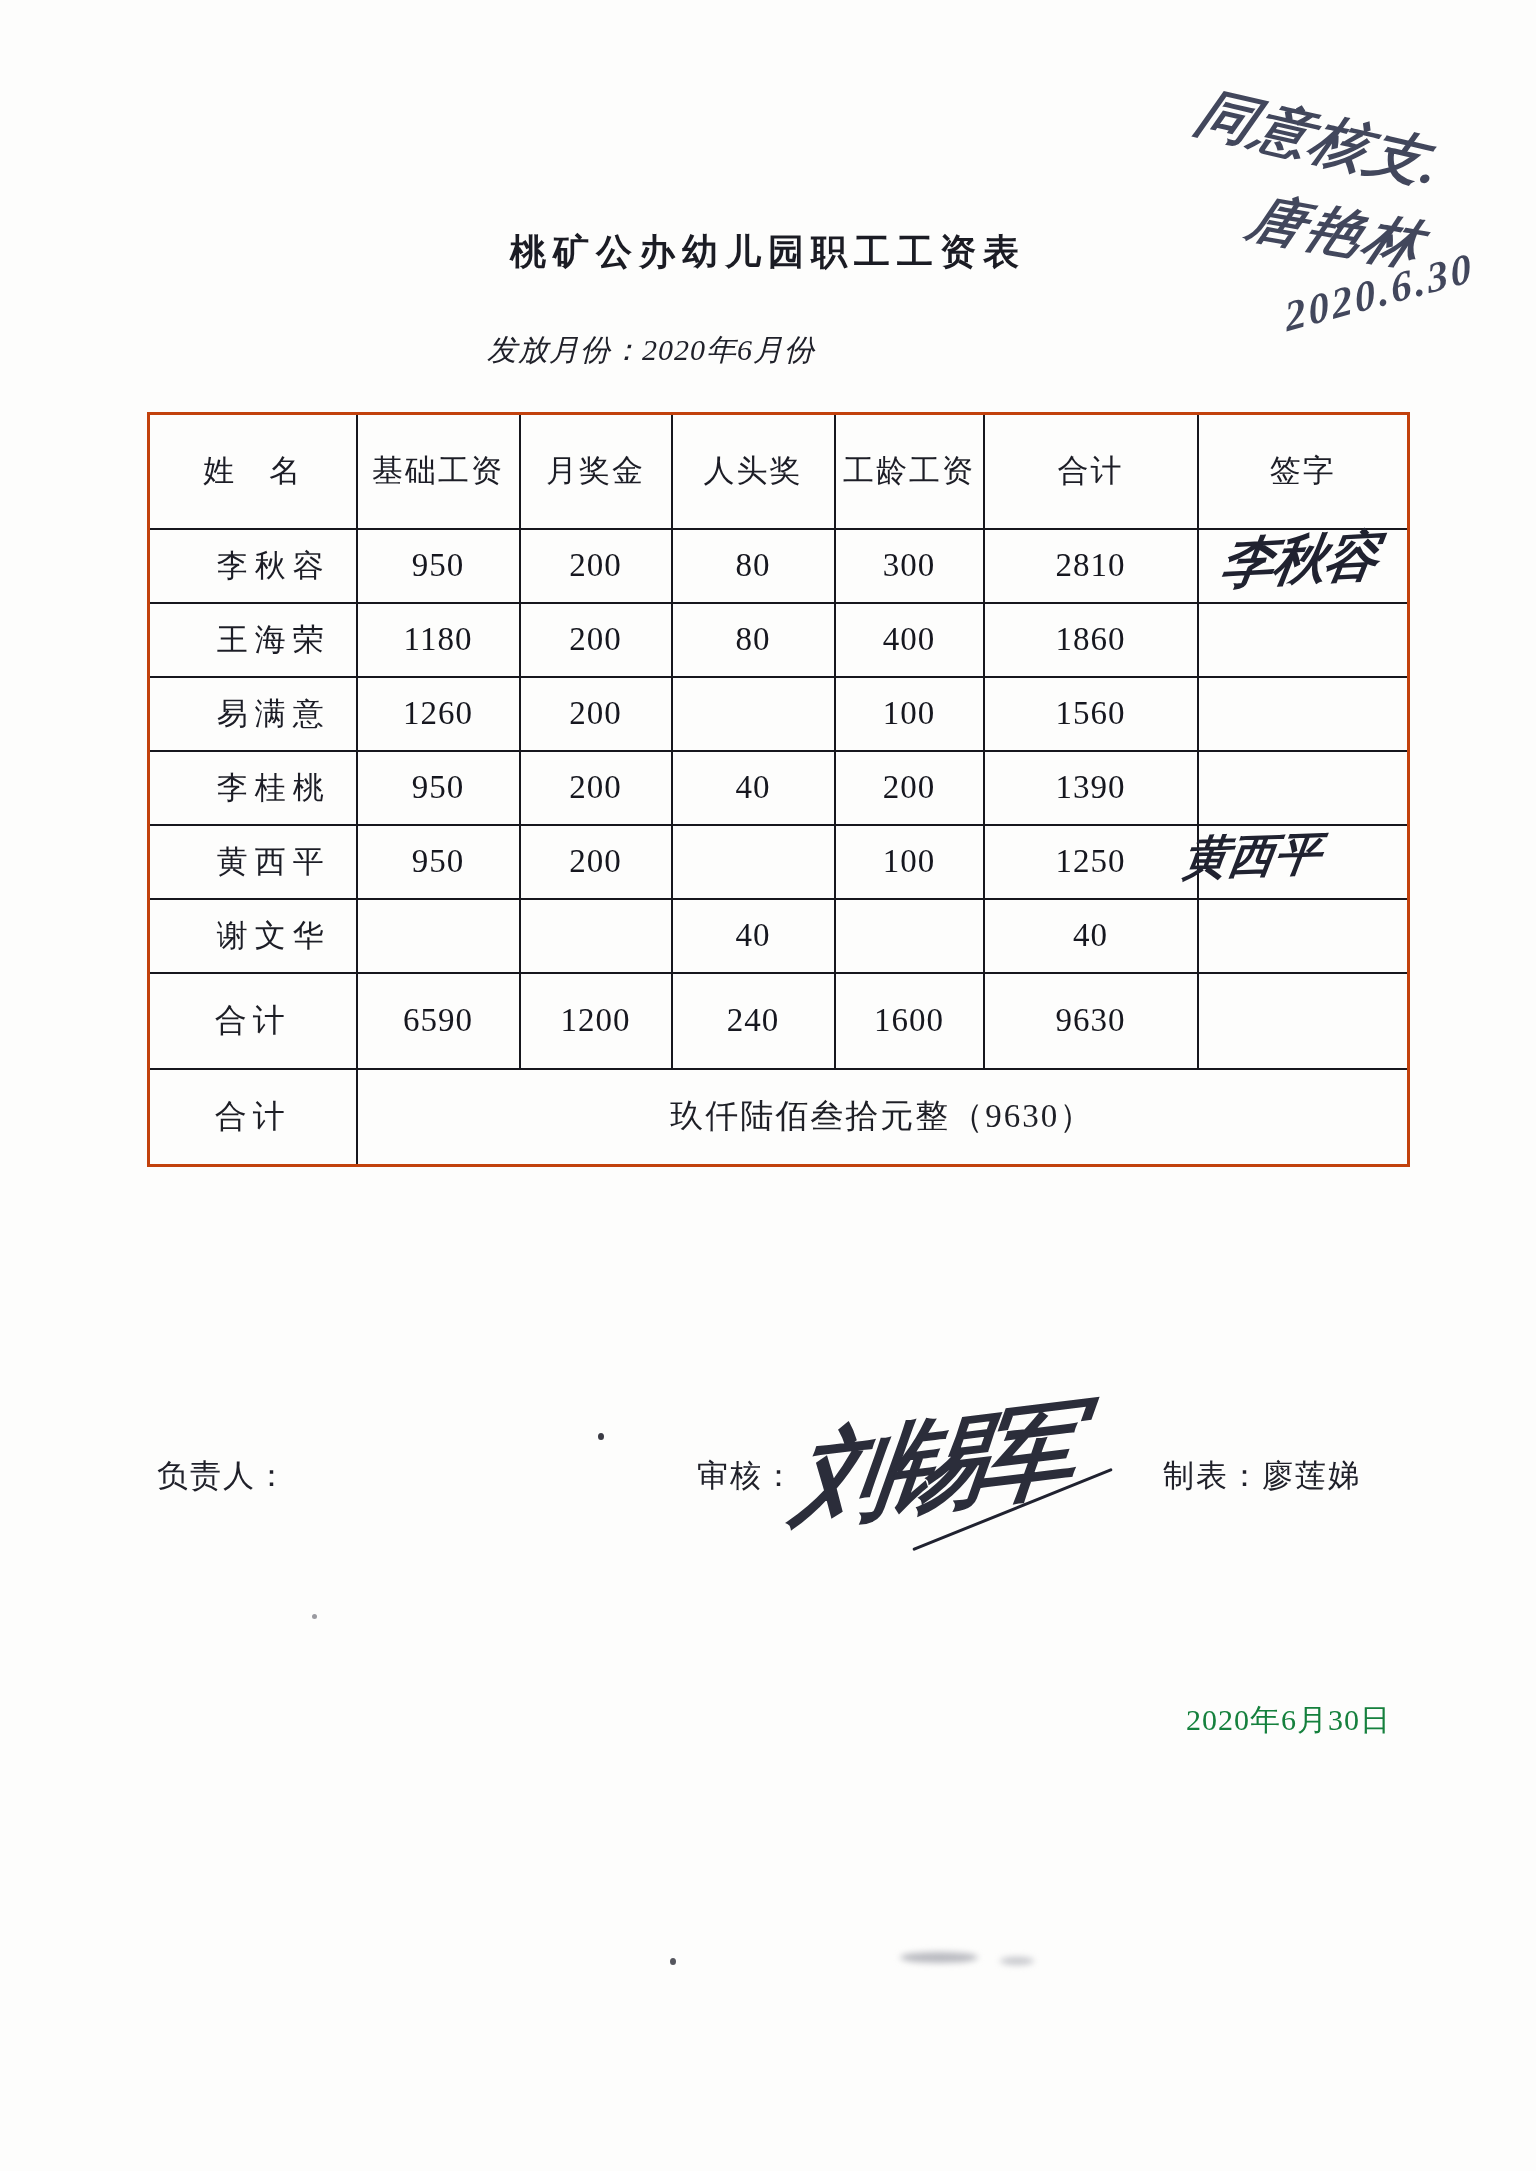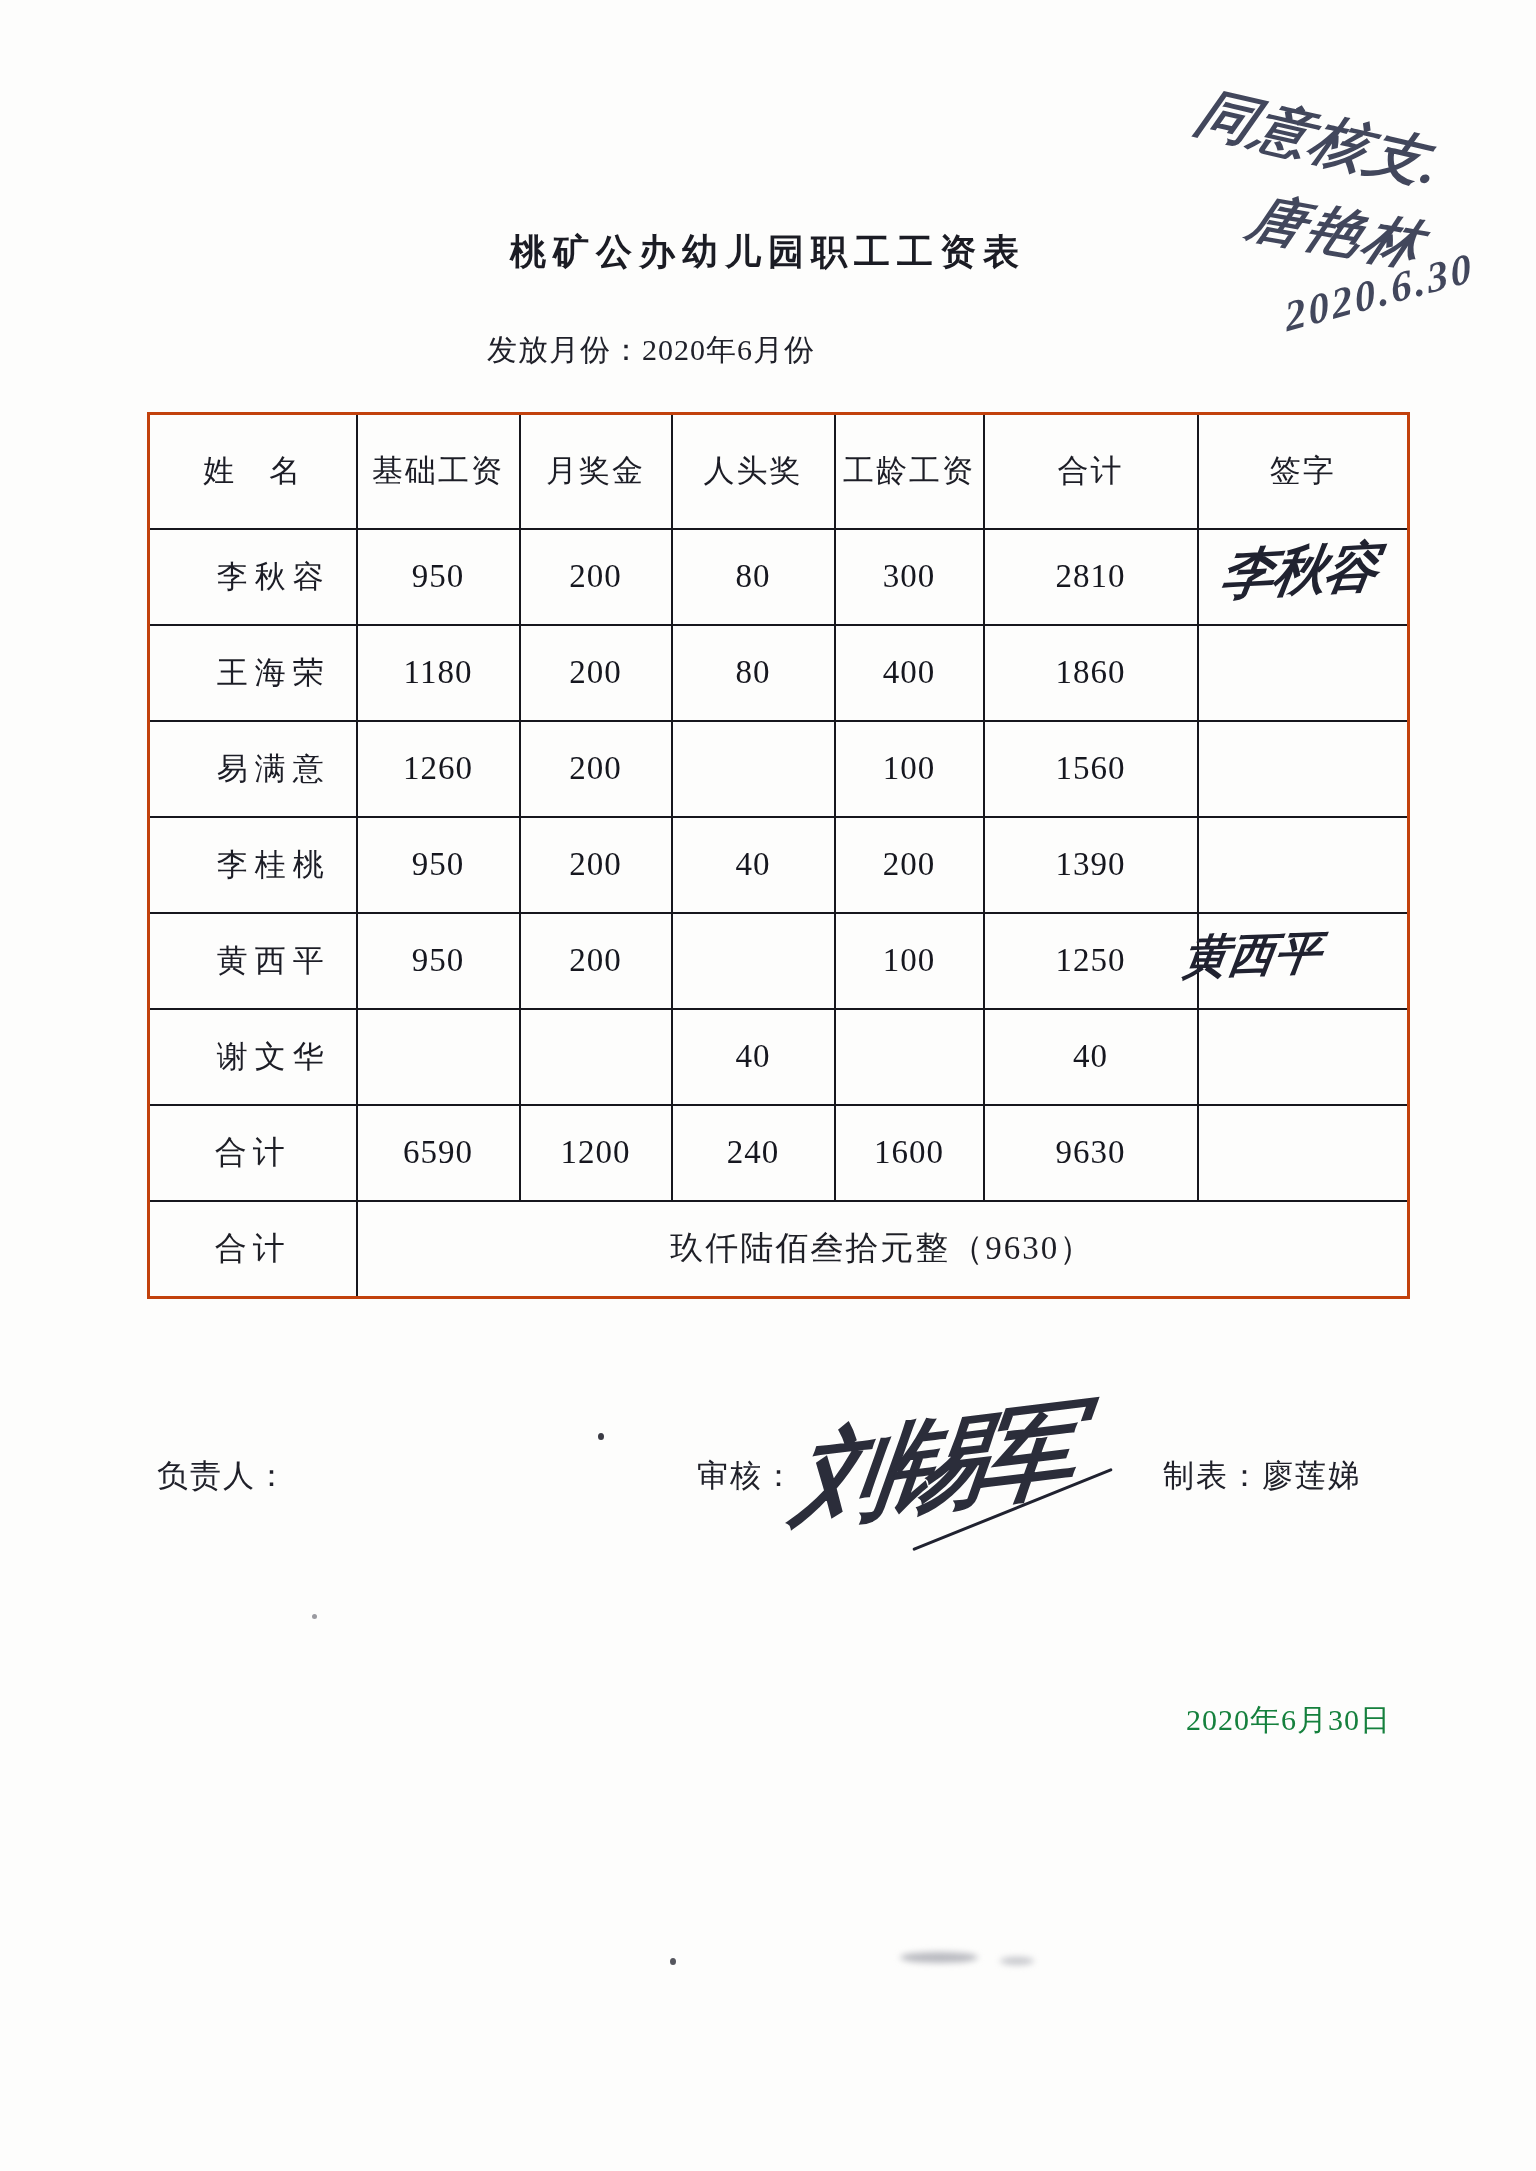--- a/index.html
+++ b/index.html
@@ -26,20 +26,21 @@
     letter-spacing: 7px;
     color: #1b1c24;
   }
   .doc-subtitle {
     position: absolute;
     left: 487px;
     top: 330px;
     font-size: 30px;
     letter-spacing: 1px;
     color: #20212a;
+    font-style: italic;
   }
 
   
   .hw {
     font-family: "Liberation Serif", "DejaVu Serif", serif;
     font-style: italic;
     font-weight: 600;
     white-space: nowrap;
     pointer-events: none;
   }
@@ -76,21 +77,21 @@
   }
   table.payroll td, table.payroll th {
     border: 2px solid #17171d;
     font-weight: normal;
     text-align: center;
     vertical-align: middle;
     overflow: visible;
   }
   table.payroll { border: 3px solid #c2410c; }
   tr.hdr-row   { height: 115px; }
-  tr.data-row  { height: 96px;  }
+  tr.data-row  { height: 74px;  }
   tr.total-row { height: 96px;  }
   tr.words-row { height: 97px;  }
   th.col-h { font-size: 31px; letter-spacing: 2px; color: #1c1d26; }
   td.name-cell {
     text-align: left;
     padding-left: 42px;
     font-size: 31px;
     letter-spacing: 7px;
     color: #1c1d26;
   }

